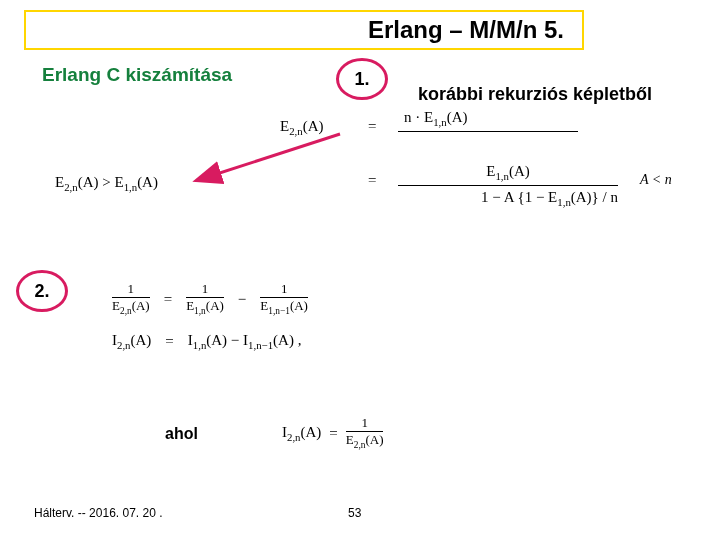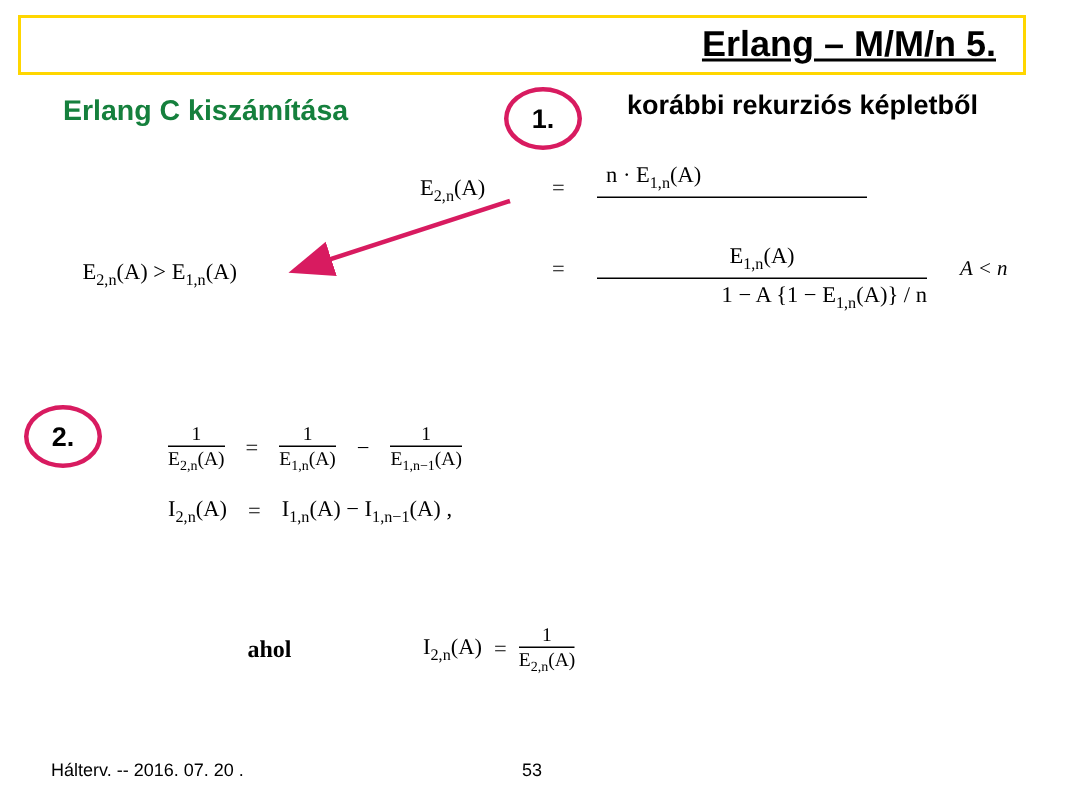--- a/index.html
+++ b/index.html
@@ -6,30 +6,29 @@
   body {
     width: 720px;
     height: 540px;
     background: #fff;
     font-family: Arial, Helvetica, sans-serif;
     position: relative;
     overflow: hidden;
   }
   .title-box {
     position: absolute;
-    left: 12px;
+    left: 24px;
     top: 10px;
-    width: 672px;
+    width: 560px;
     height: 40px;
     border: 2px solid #ffd600;
     display: flex;
     align-items: center;
     justify-content: flex-end;
     padding-right: 18px;
-    text-decoration: underline;
   }
   .title-text {
     font-size: 24px;
     font-weight: bold;
     color: #000;
   }
   .subtitle {
     position: absolute;
     left: 42px;
     top: 64px;
@@ -62,21 +61,21 @@
     justify-content: center;
   }
   .circle-num {
     font-size: 18px;
     font-weight: bold;
     color: #000;
   }
   .from-text {
     position: absolute;
     left: 418px;
-    top: 60px;
+    top: 84px;
     font-size: 18px;
     font-weight: bold;
     color: #000;
   }
   .formula {
     position: absolute;
     font-family: "Times New Roman", serif;
     font-size: 15px;
     color: #000;
     white-space: nowrap;
@@ -98,21 +97,20 @@
   .mini-frac { display: inline-block; text-align: center; line-height: 1.1; vertical-align: middle; }
   .mini-frac .n { display:block; border-bottom: 1px solid #000; padding: 0 4px 1px; font-size: 13px; }
   .mini-frac .d { display:block; padding-top: 1px; font-size: 13px; }
   .ahol {
     position: absolute;
     left: 165px;
     top: 425px;
     font-size: 16px;
     font-weight: bold;
     color: #000;
-    font-family: Liberation Serif, serif;
   }
   .f-ahol { left: 282px; top: 416px; display: flex; align-items: center; gap: 8px; }
   .footer-left {
     position: absolute;
     left: 34px;
     bottom: 20px;
     font-size: 12px;
     color: #000;
   }
   .footer-page {

